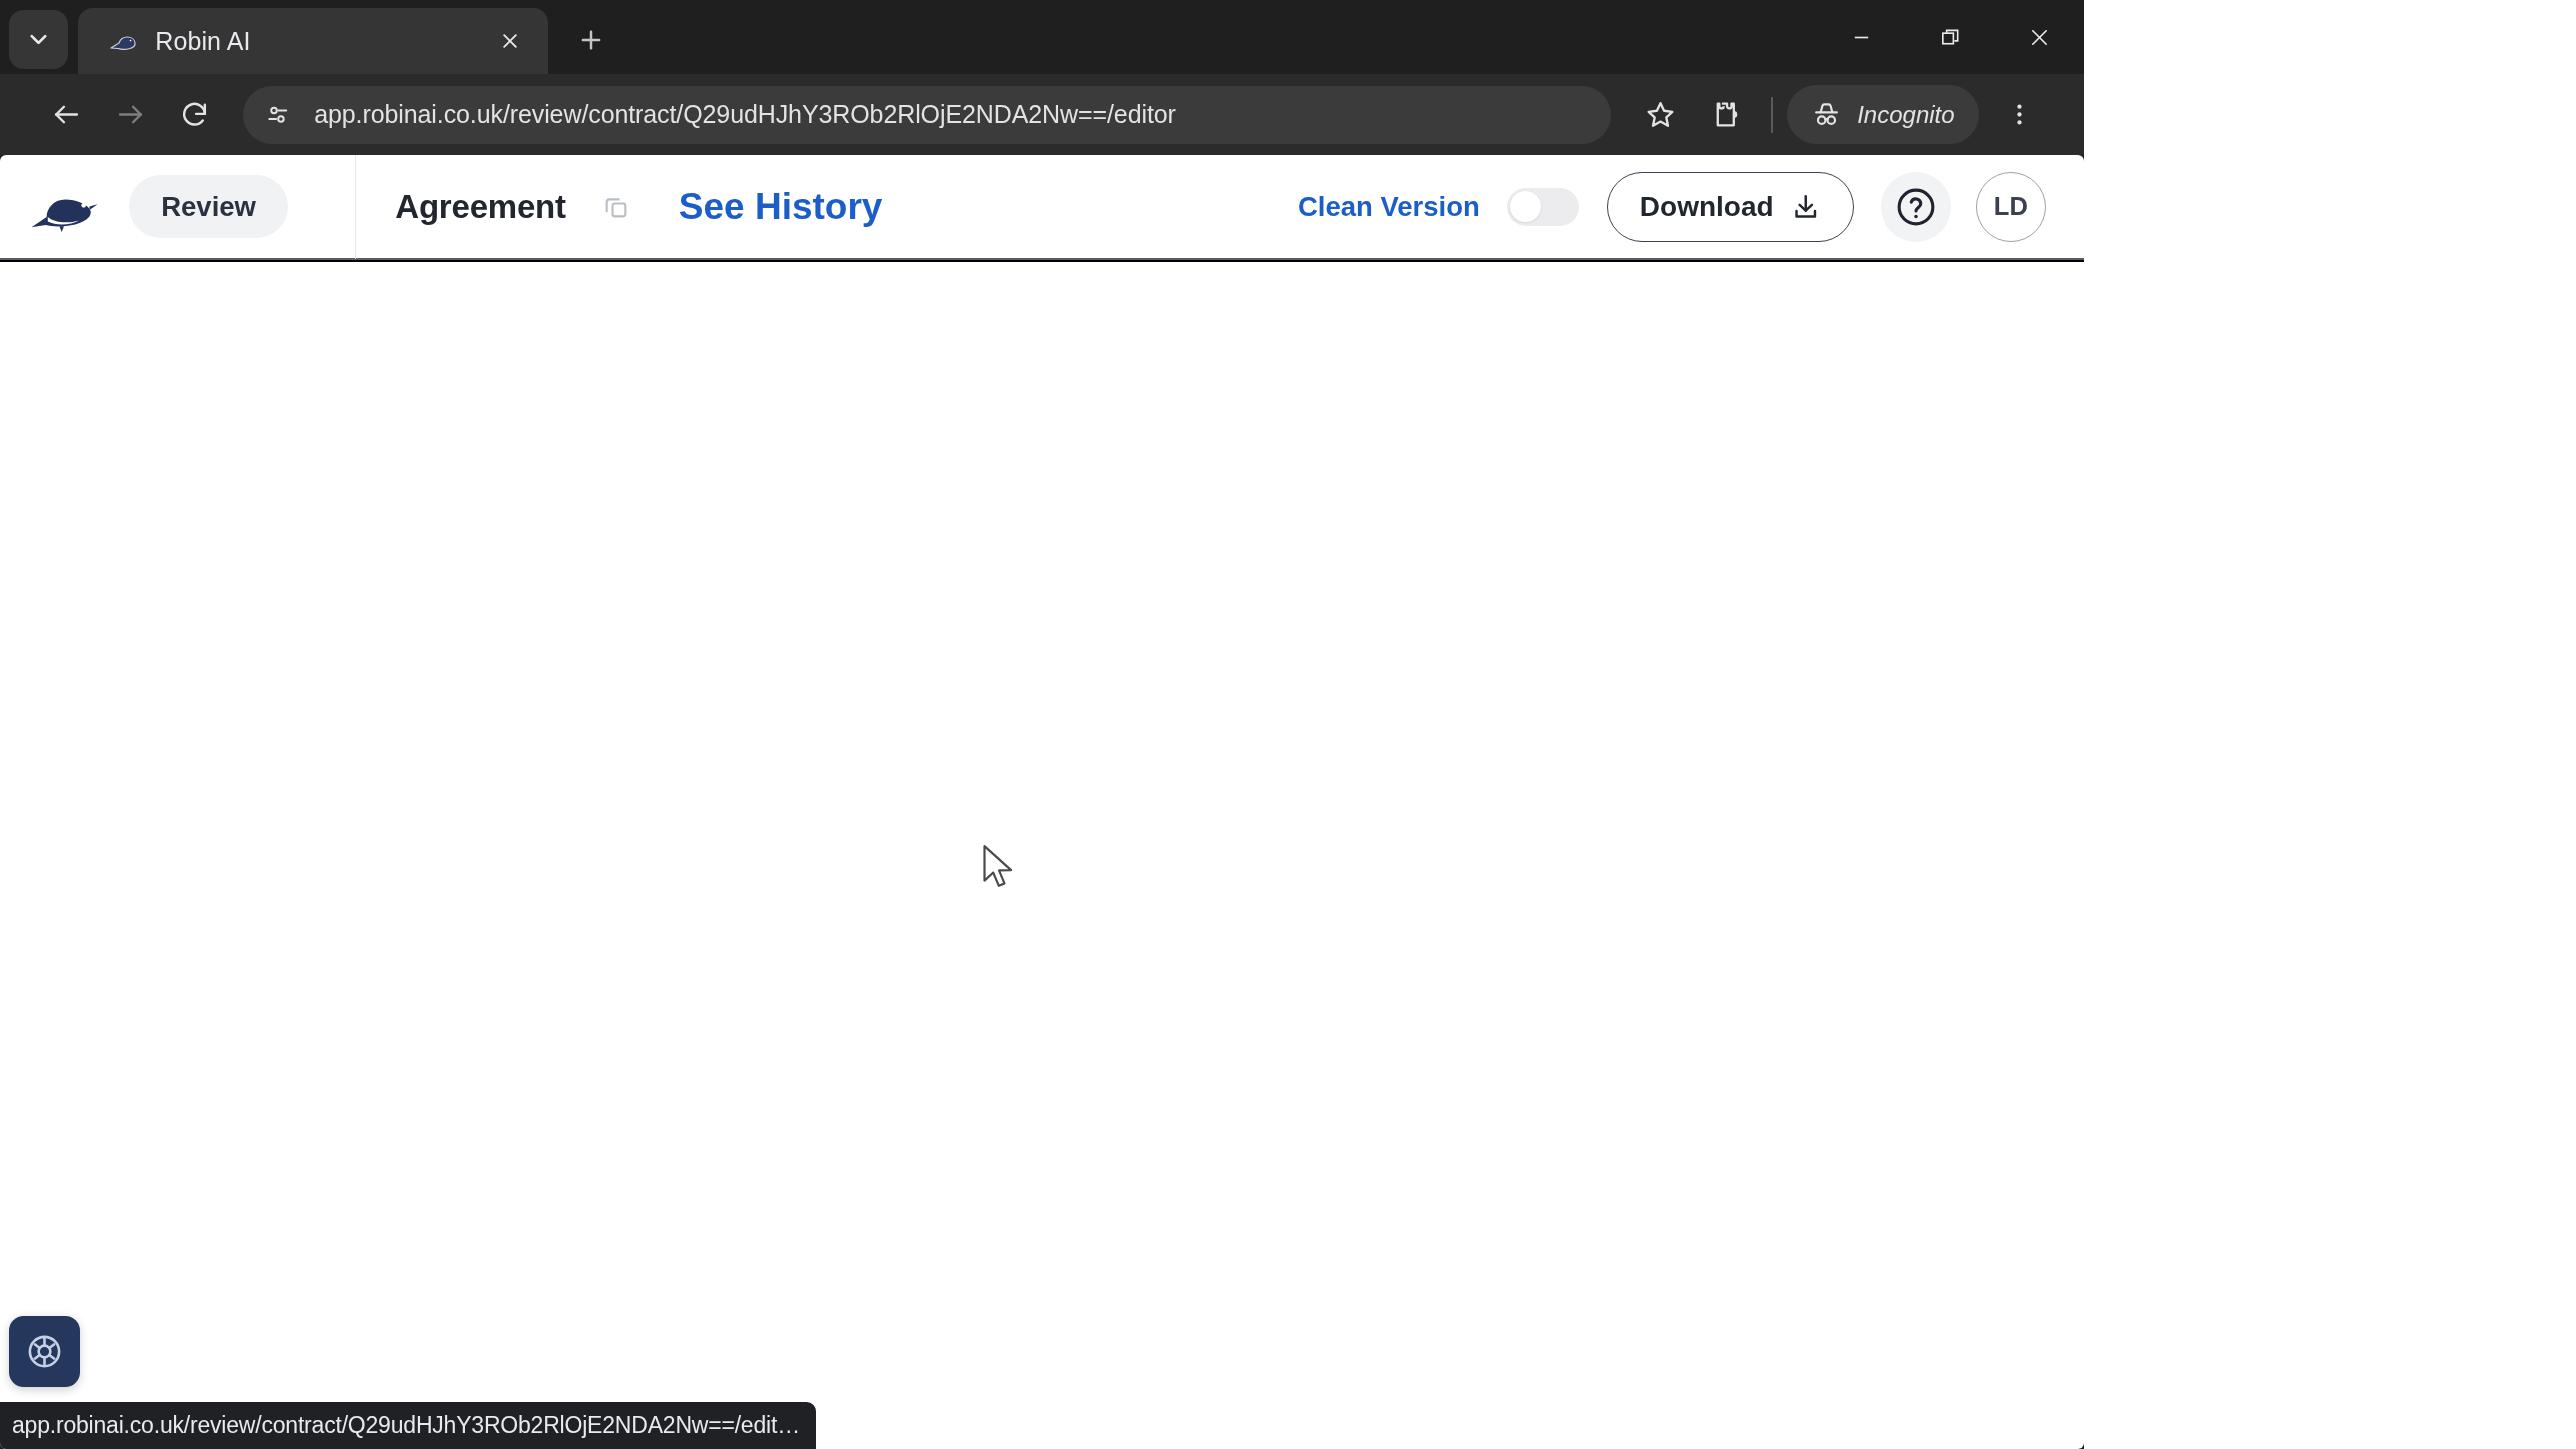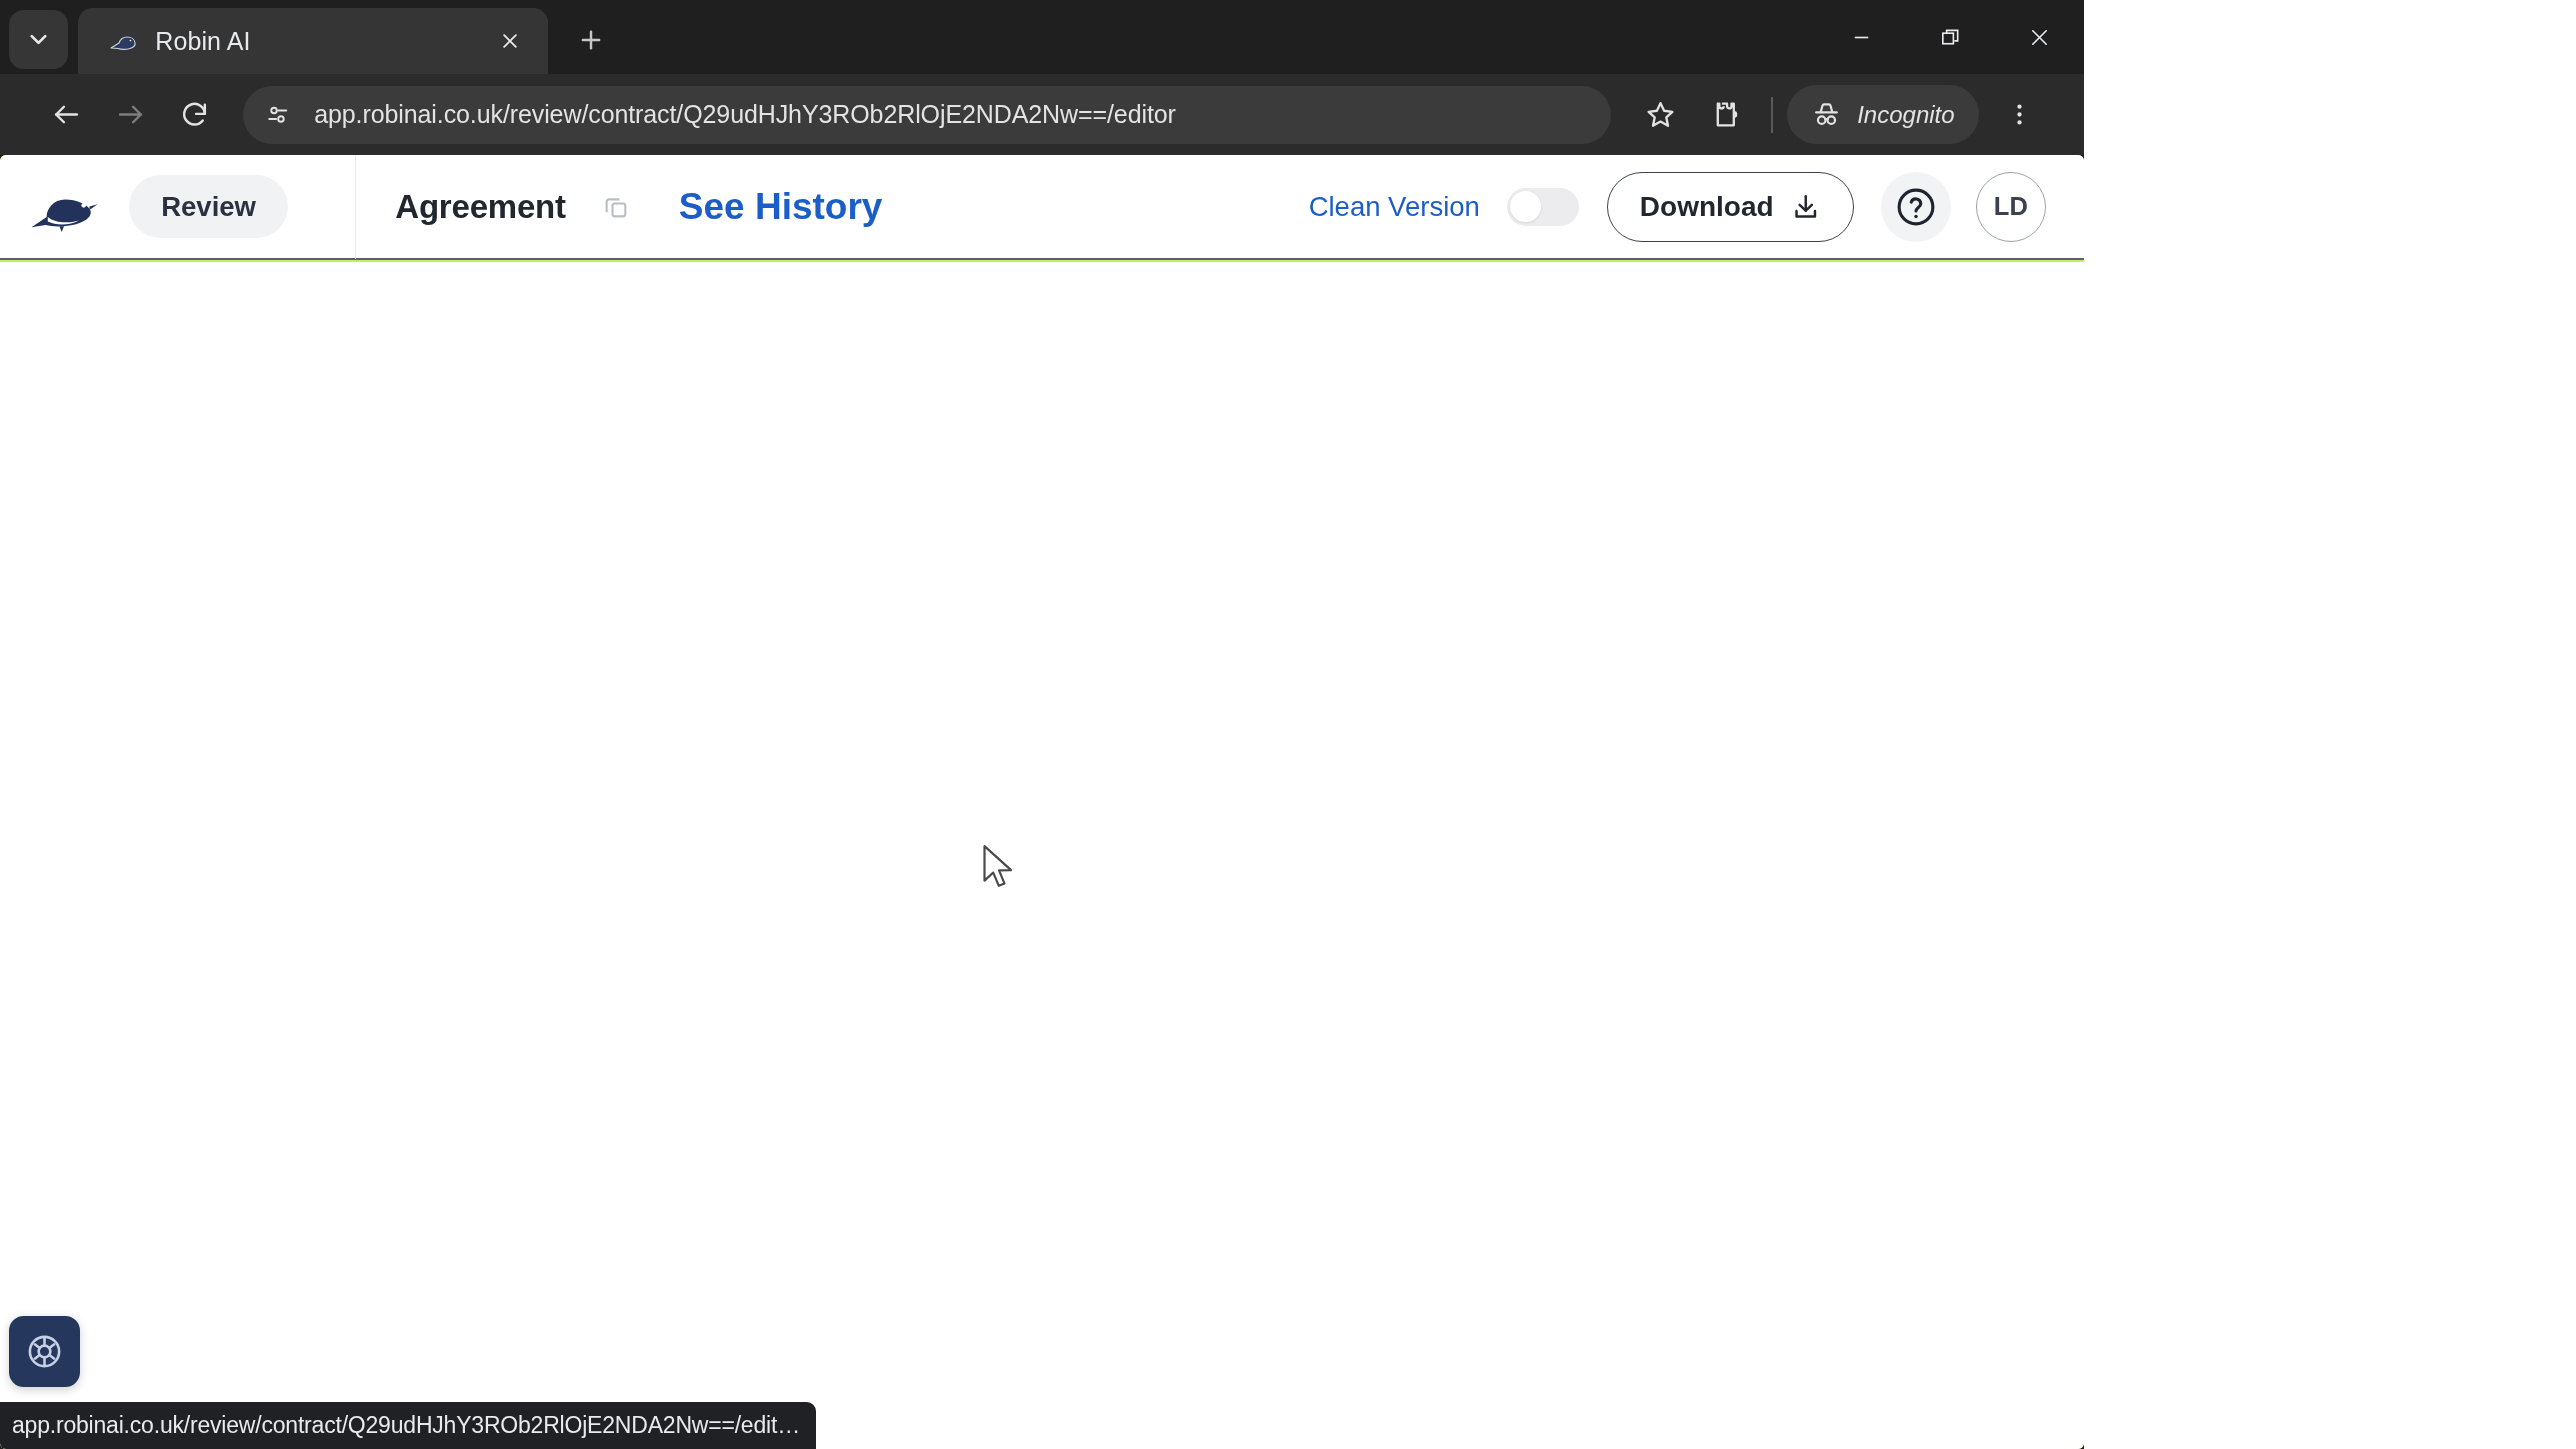--- a/index.html
+++ b/index.html
@@ -174,21 +174,21 @@
     border-radius: 50%;
     display: flex; align-items: center; justify-content: center;
     cursor: pointer; flex: 0 0 62px;
     margin-left: 9.4px;
   }
   .menu-dots svg { width: 27px; height: 27px; }
 
   
   .viewport {
     flex: 1 1 auto;
-    background: #bef264;
+    background: #000000;
     position: relative;
     overflow: hidden;
     border-radius: 6px;
   }
 
   
   .app-header {
     height: 105px;
     background: #ffffff;
     border-bottom: 2px solid #5b5f66;
@@ -259,21 +259,21 @@
 
   .header-spacer { flex: 1 1 auto; }
 
   .clean-version-group {
     display: flex; align-items: center;
     gap: 27px;
     flex: 0 0 auto;
   }
   .clean-version-label {
     font-size: 27.5px;
-    font-weight: 400;
+    font-weight: 700;
     color: #1c5ec7;
     white-space: nowrap;
     cursor: pointer;
   }
   .toggle {
     width: 72px; height: 38px;
     background: #ececee;
     border-radius: 19px;
     position: relative;
     cursor: pointer;

